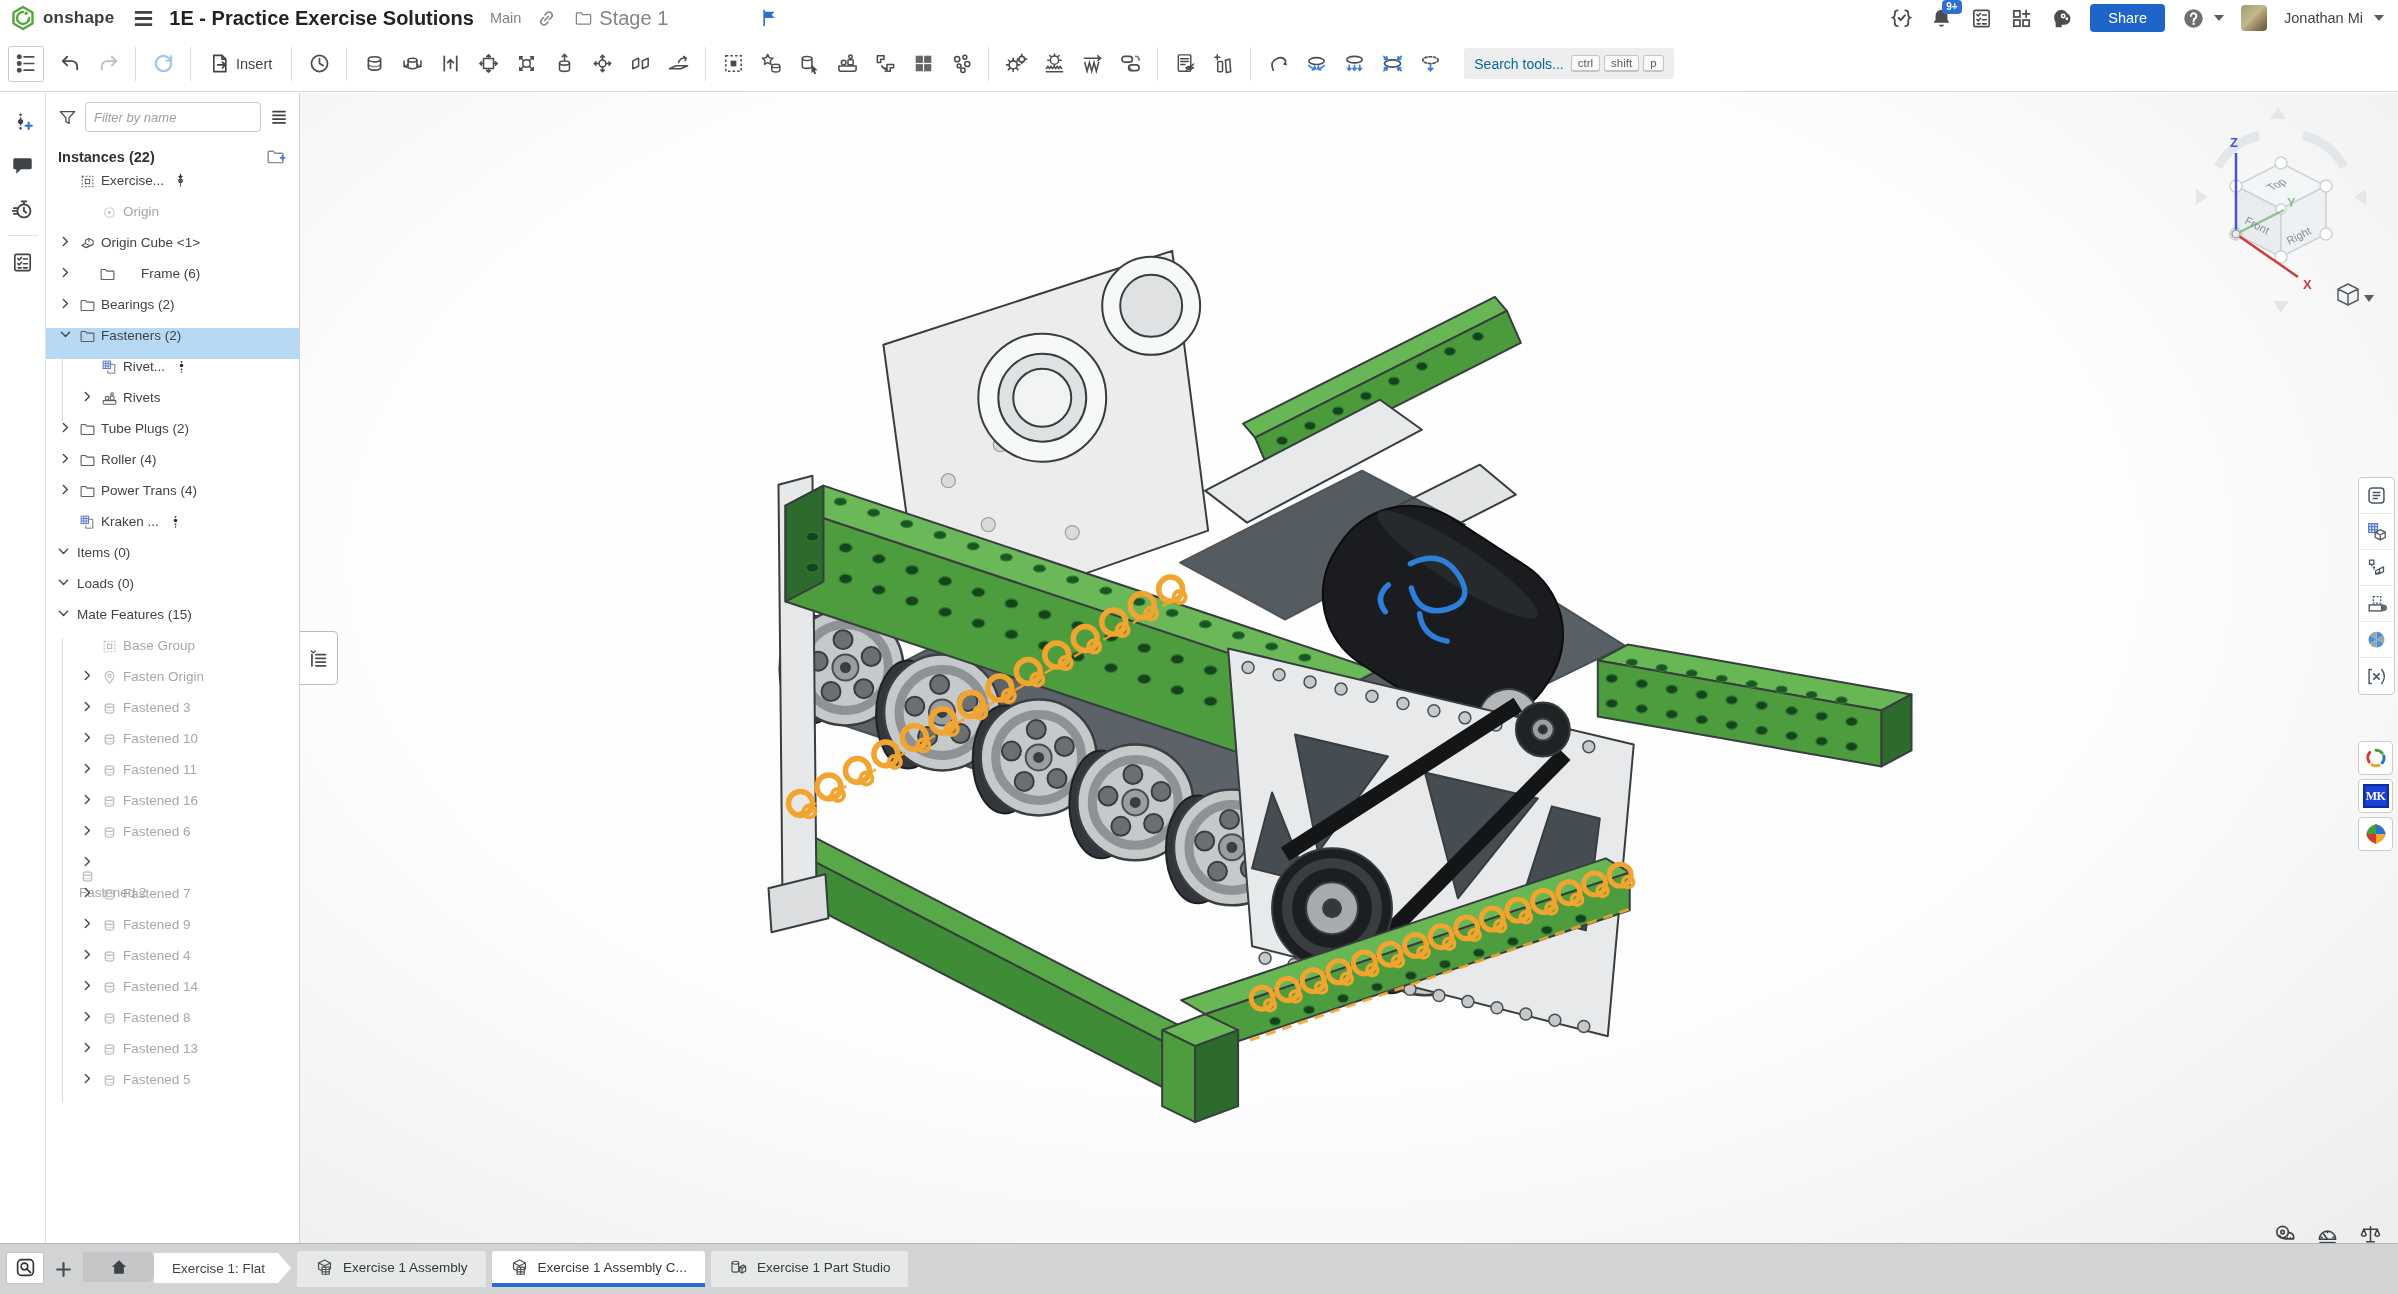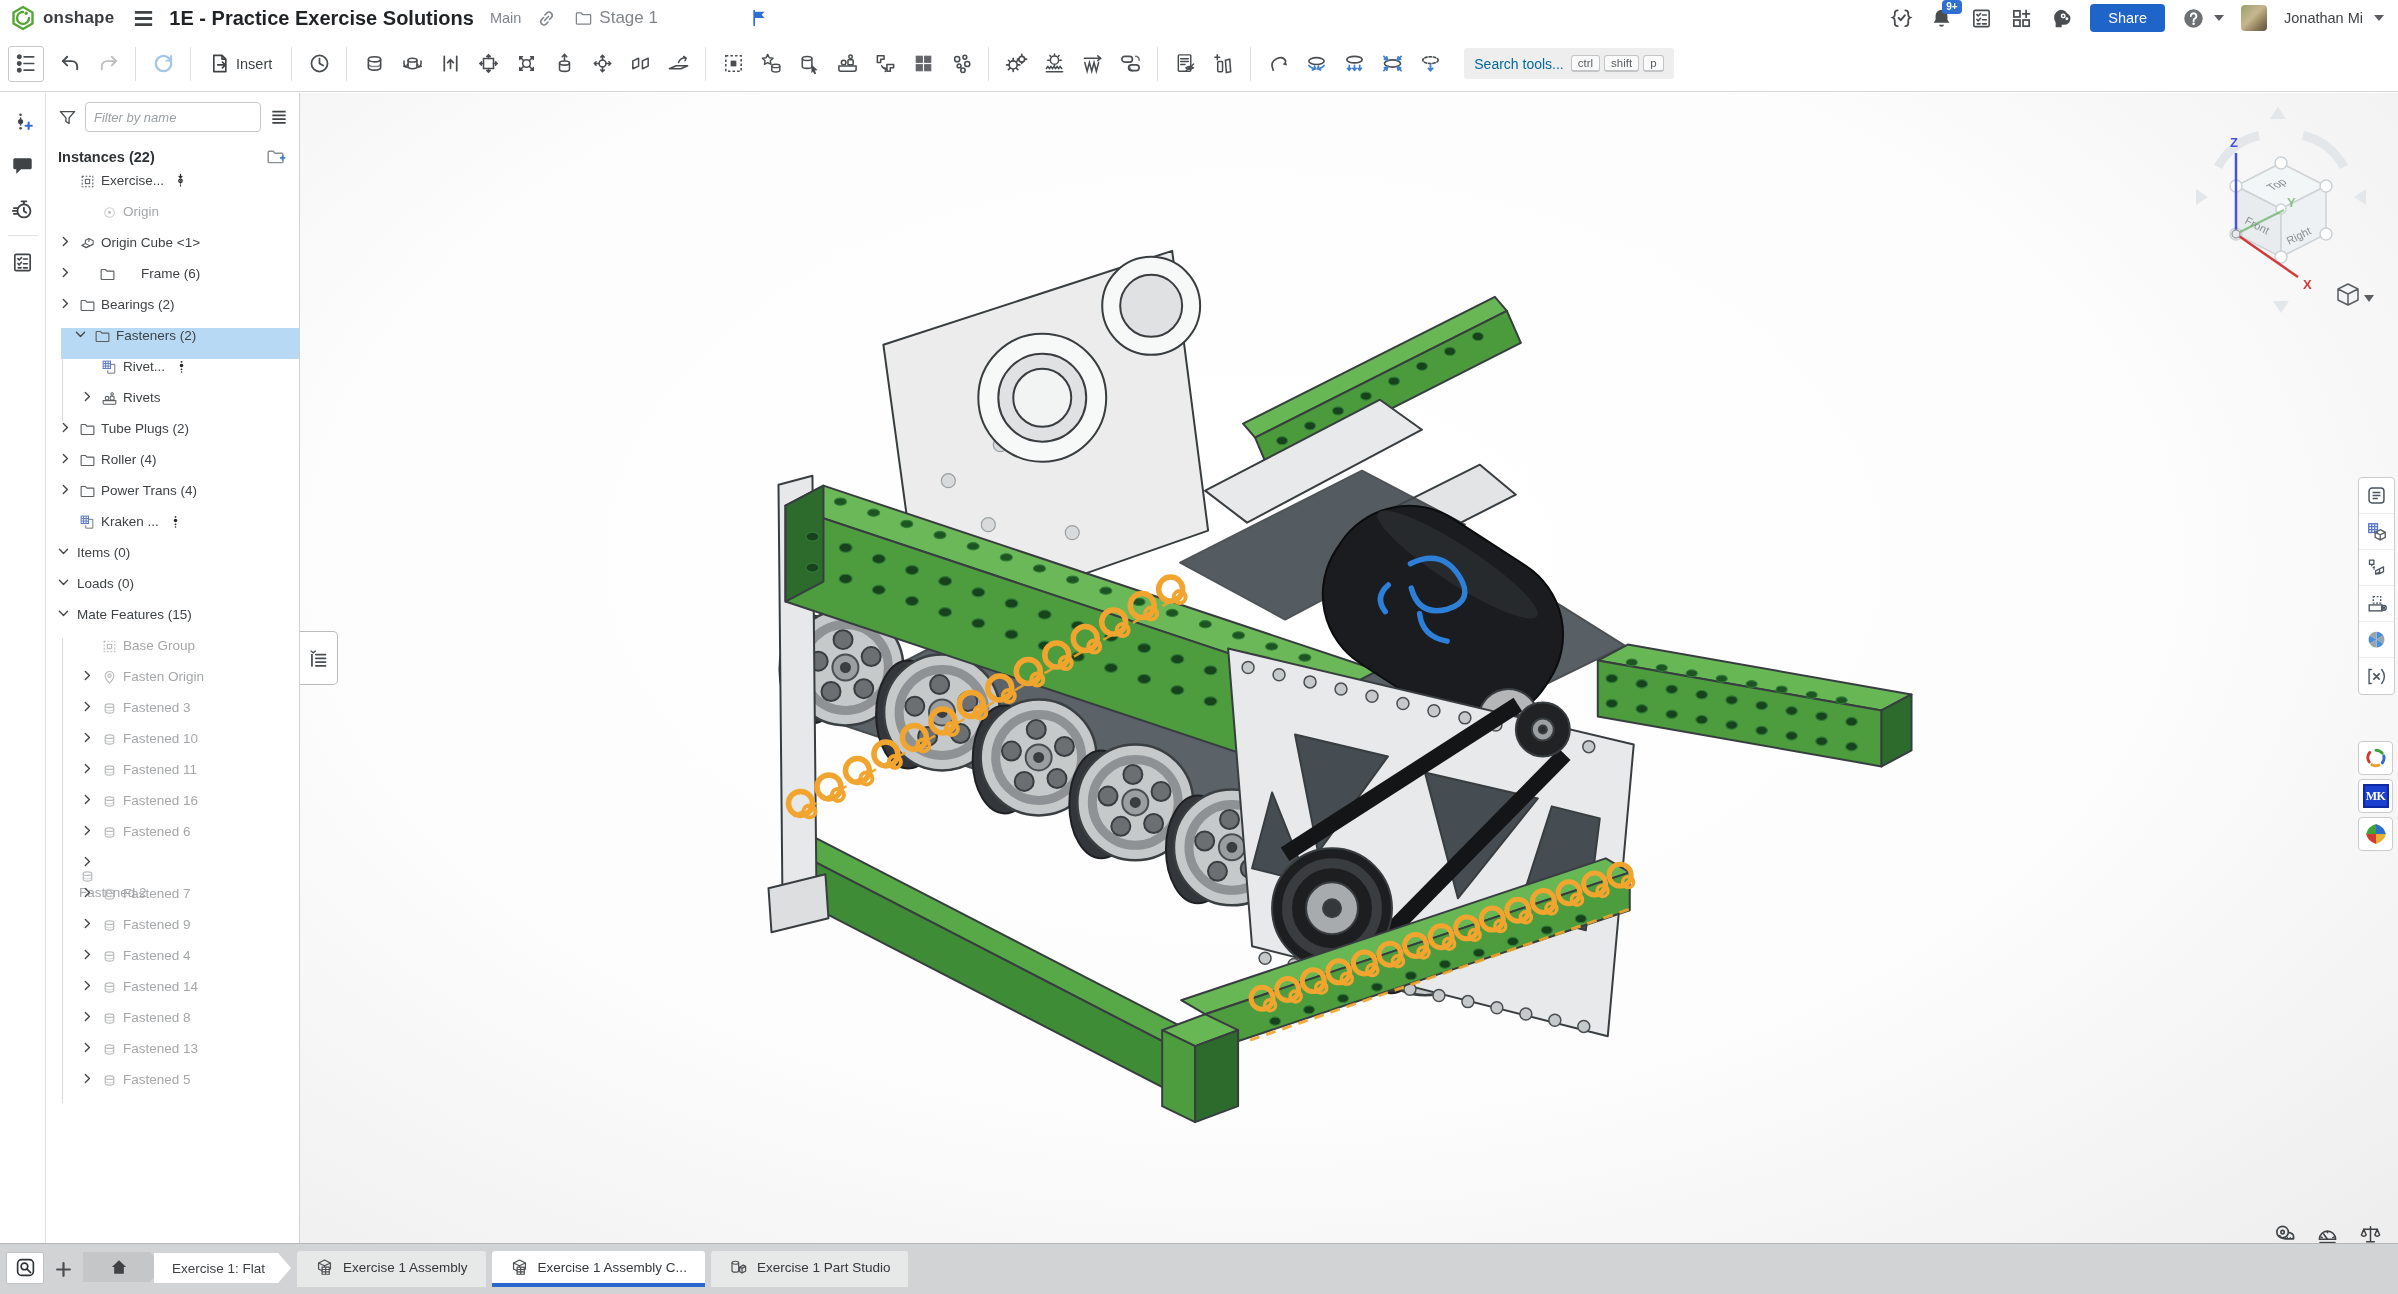--- a/index.html
+++ b/index.html
@@ -8,21 +8,21 @@
   font-family:"Liberation Sans",sans-serif;color:#3f4346;-webkit-font-smoothing:antialiased}
 .ic{width:23px;height:23px;display:block}
 
 .hdr{position:absolute;left:0;top:0;right:0;height:36px;background:#fff;display:flex;align-items:center;padding:0 14px 0 10px}
 .logo{display:flex;align-items:center;gap:7px}
 .logo-text{font-size:17px;font-weight:bold;color:#3a3d40;letter-spacing:.2px}
 .hamb{margin-left:18px;color:#3f4346}
 .doc-title{margin-left:14px;font-size:20px;font-weight:bold;color:#1f2326;white-space:nowrap}
 .branch{margin-left:16px;font-size:14.5px;color:#80858a}
 .hdr .meta-ic{margin-left:16px;color:#80858a}
-.stage{margin-left:6px;font-size:17px;color:#80858a}
+.stage{margin-left:6px;font-size:20px;color:#80858a}
 .flag{margin-left:92px;color:#2f6fd0}
 .hdr-right{margin-left:auto;display:flex;align-items:center;gap:17px}
 .hicon{color:#4a4d50;position:relative;display:flex}
 .badge{position:absolute;top:-7px;left:12px;background:#2f6fd0;color:#fff;font-size:10px;font-weight:bold;padding:1px 4px;border-radius:4px;line-height:1.2}
 .share-btn{background:#1f64c8;color:#fff;font-size:14.5px;border:none;border-radius:4px;padding:6px 18px;cursor:pointer}
 .caret{width:0;height:0;border-left:5px solid transparent;border-right:5px solid transparent;border-top:6px solid #5a5e62}
 .avatar{width:26px;height:26px;border-radius:4px;background:linear-gradient(135deg,#9aa06a 0%,#c7b78e 45%,#8a7a58 75%,#5f5340 100%)}
 .user-name{font-size:14.5px;color:#3f4346}
 
 .toolbar{position:absolute;left:0;top:36px;right:0;height:56px;background:#fff;border-bottom:1px solid #d4d6d8;display:flex;align-items:center;padding:0 8px;gap:2px}
@@ -970,21 +970,21 @@
             <use href="#s-chev"></use>
           </svg>
         </span>
         <span class="tico">
           <svg class="ic" viewBox="0 0 24 24">
             <use href="#s-folder"></use>
           </svg>
         </span>
         <span class="tlabel">Bearings (2)</span>
       </div>
-      <div class="trow sel" style="padding-left: 8px; margin-left: 15px;">
+      <div class="trow sel" style="padding-left: 8px;">
         <span class="arr open">
           <svg class="ic" viewBox="0 0 24 24">
             <use href="#s-chev"></use>
           </svg>
         </span>
         <span class="tico">
           <svg class="ic" viewBox="0 0 24 24">
             <use href="#s-folder"></use>
           </svg>
         </span>

